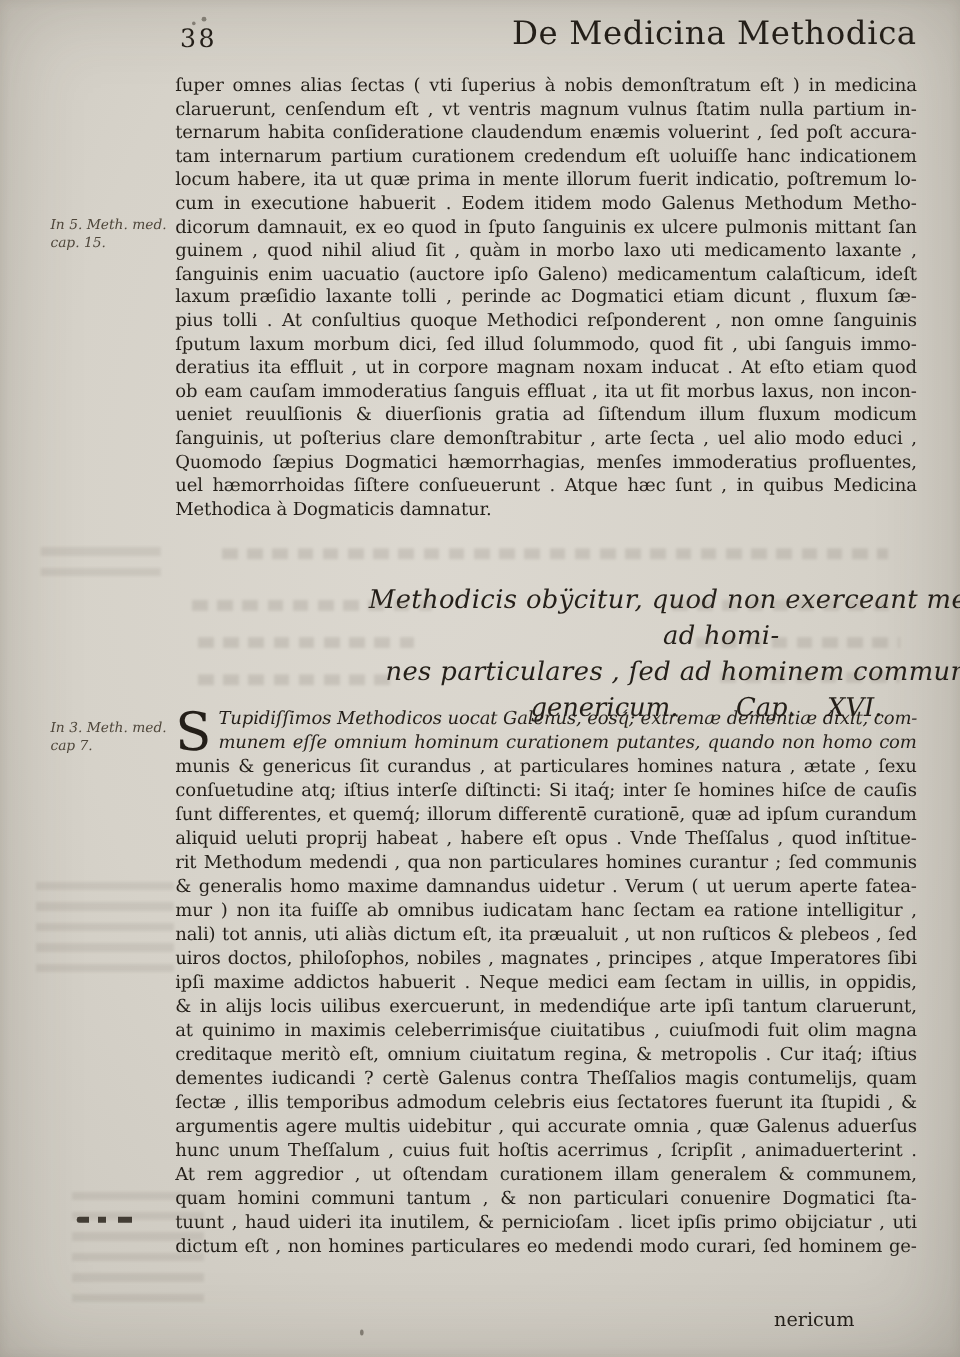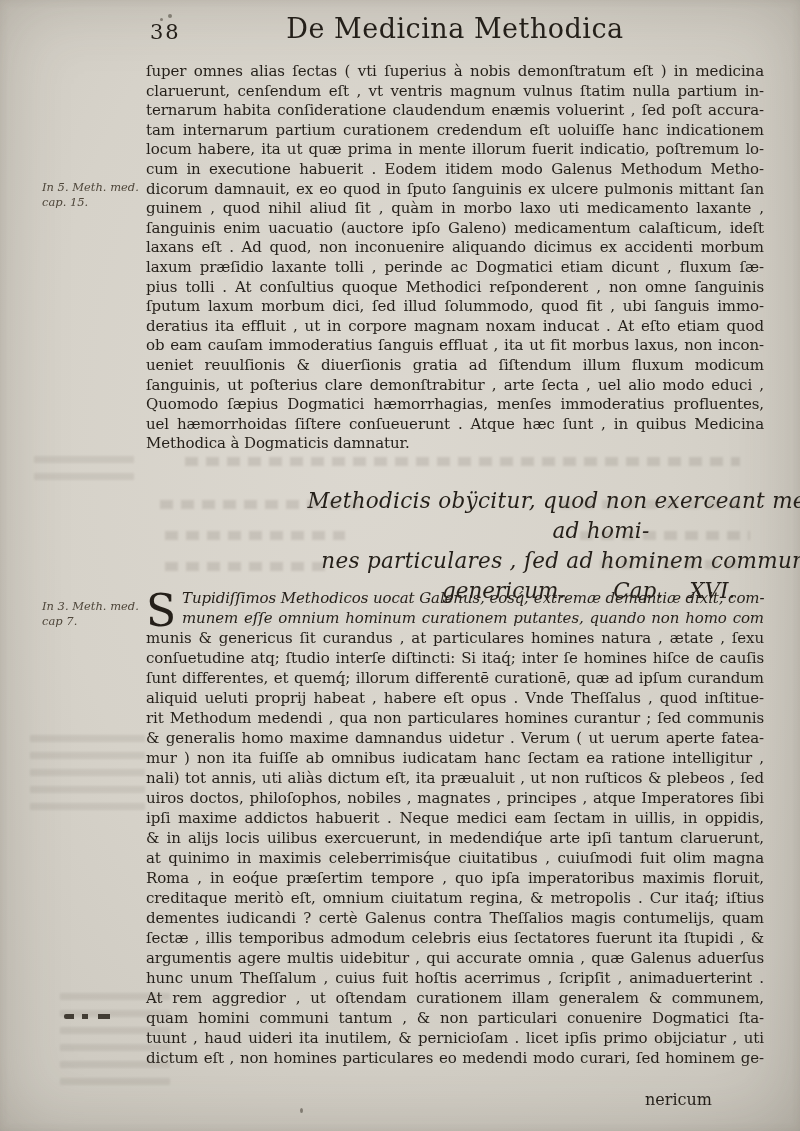--- a/index.html
+++ b/index.html
@@ -6,21 +6,21 @@
   body{width:800px;height:1131px;overflow:hidden;background:#b9b5ac;}
   .page{
     position:relative;width:800px;height:1131px;
     background:radial-gradient(ellipse at 45% 38%, #dcd8d0 0%, #d6d2c9 50%, #cdc9c0 85%, #c3bfb6 100%);
     box-shadow:inset 0 0 70px rgba(70,60,45,.22), inset 0 0 10px rgba(70,60,45,.10);
     font-family:"DejaVu Serif", serif;
     color:#241f19;
   }
   
   .page-number{position:absolute;left:150px;top:20px;font-size:21px;letter-spacing:2px;}
-  .running-title{position:absolute;left:146px;top:13px;width:618px;text-align:center;font-size:27px;letter-spacing:.5px;}
+  .running-title{position:absolute;left:146px;top:13px;width:618px;text-align:right;font-size:27px;letter-spacing:.5px;}
   
   .margin-note{position:absolute;left:42px;width:110px;font-style:italic;font-size:11.5px;line-height:15px;color:#4e463a;}
   .margin-note .mline{display:block;}
   .mn1{top:180px;}
   .mn2{top:599px;}
   
   .text-col{position:absolute;left:146px;top:0;width:618px;}
   .para{position:absolute;left:0;width:618px;font-size:15px;}
   .para .line{
     display:block;height:19.6px;line-height:19.6px;white-space:nowrap;
@@ -71,21 +71,20 @@
     <div class="para para1">
         <span class="line">ſuper omnes alias ſectas ( vti ſuperius à nobis demonſtratum eſt ) in medicina</span>
         <span class="line">claruerunt, cenſendum eſt , vt ventris magnum vulnus ſtatim nulla partium in-</span>
         <span class="line">ternarum habita conſideratione claudendum enæmis voluerint , ſed poſt accura-</span>
         <span class="line">tam internarum partium curationem credendum eſt uoluiſſe hanc indicationem</span>
         <span class="line">locum habere, ita ut quæ prima in mente illorum fuerit indicatio, poſtremum lo-</span>
         <span class="line">cum in executione habuerit .  Eodem itidem modo Galenus Methodum Metho-</span>
         <span class="line">dicorum damnauit, ex eo quod in ſputo ſanguinis ex ulcere pulmonis mittant ſan</span>
         <span class="line">guinem , quod nihil aliud ſit , quàm in morbo laxo uti medicamento laxante ,</span>
         <span class="line">ſanguinis enim uacuatio (auctore ipſo Galeno) medicamentum calaſticum, ideſt</span>
-        <span class="line">laxans eſt .  Ad quod, non inconuenire aliquando dicimus ex accidenti morbum</span>
         <span class="line">laxum præſidio laxante tolli , perinde ac Dogmatici etiam dicunt , fluxum ſæ-</span>
         <span class="line">pius tolli .  At conſultius quoque Methodici reſponderent , non omne ſanguinis</span>
         <span class="line">ſputum laxum morbum dici, ſed illud ſolummodo, quod fit , ubi ſanguis immo-</span>
         <span class="line">deratius ita effluit , ut in corpore magnam noxam inducat .  At eſto etiam quod</span>
         <span class="line">ob eam cauſam immoderatius ſanguis effluat , ita ut fit morbus laxus, non incon-</span>
         <span class="line">ueniet reuulſionis &amp; diuerſionis gratia ad ſiſtendum illum fluxum modicum</span>
         <span class="line">ſanguinis, ut poſterius clare demonſtrabitur , arte ſecta , uel alio modo educi ,</span>
         <span class="line">Quomodo ſæpius Dogmatici hæmorrhagias, menſes immoderatius profluentes,</span>
         <span class="line">uel hæmorrhoidas ſiſtere conſueuerunt .  Atque hæc ſunt , in quibus Medicina</span>
         <span class="line">Methodica à Dogmaticis damnatur.</span>
@@ -96,32 +95,31 @@
       <div class="h2">nes particulares , ſed ad hominem communem , &amp;</div>
       <div class="h3">
         <span>genericum.</span><span class="gap1"></span><span>Cap.</span><span class="gap2"></span><span>XVI.</span>
       </div>
     </div>
 
     <div class="para para2">
         <span class="line">Tupidiſſimos Methodicos uocat Galenus, eosq́; extremæ dementiæ dixit, com-</span>
         <span class="line">munem eſſe omnium hominum curationem putantes, quando non homo com</span>
         <span class="line">munis &amp; genericus ſit curandus , at particulares homines natura , ætate , ſexu</span>
-        <span class="line">conſuetudine atq; ſtudio interſe diſtincti: Si itaq́; inter ſe homines hiſce de cauſis</span>
+        <span class="line">conſuetudine atq; iſtius interſe diſtincti: Si itaq́; inter ſe homines hiſce de cauſis</span>
         <span class="line">ſunt differentes, et quemq́; illorum differentē curationē, quæ ad ipſum curandum</span>
         <span class="line">aliquid ueluti proprij habeat , habere eſt opus . Vnde Theſſalus , quod inſtitue-</span>
         <span class="line">rit Methodum medendi , qua non particulares homines curantur ; ſed communis</span>
         <span class="line">&amp; generalis homo maxime damnandus uidetur .  Verum ( ut uerum aperte fatea-</span>
         <span class="line">mur ) non ita fuiſſe ab omnibus iudicatam hanc ſectam ea ratione intelligitur ,</span>
         <span class="line">nali) tot annis, uti aliàs dictum eſt, ita præualuit , ut non ruſticos &amp; plebeos , ſed</span>
         <span class="line">uiros doctos, philoſophos, nobiles , magnates , principes , atque Imperatores ſibi</span>
         <span class="line">ipſi maxime addictos habuerit .  Neque medici eam ſectam in uillis, in oppidis,</span>
         <span class="line">&amp; in alijs locis uilibus exercuerunt, in medendiq́ue arte ipſi tantum claruerunt,</span>
         <span class="line">at quinimo in maximis celeberrimisq́ue ciuitatibus , cuiuſmodi fuit olim magna</span>
-        <span class="line">Roma , in eoq́ue præſertim tempore , quo ipſa imperatoribus maximis floruit,</span>
         <span class="line">creditaque meritò eſt, omnium ciuitatum regina, &amp; metropolis .  Cur itaq́; iſtius</span>
         <span class="line">dementes iudicandi ?  certè Galenus contra Theſſalios magis contumelijs, quam</span>
         <span class="line">ſectæ , illis temporibus admodum celebris eius ſectatores fuerunt ita ſtupidi , &amp;</span>
         <span class="line">argumentis agere multis uidebitur , qui accurate omnia , quæ Galenus aduerſus</span>
         <span class="line">hunc unum Theſſalum , cuius fuit hoſtis acerrimus ,  ſcripſit ,  animaduerterint .</span>
         <span class="line">At rem aggredior ,  ut oſtendam curationem illam generalem &amp; communem,</span>
         <span class="line">quam homini communi tantum , &amp; non particulari conuenire Dogmatici ſta-</span>
         <span class="line">tuunt , haud uideri ita inutilem, &amp; pernicioſam .  licet ipſis primo obijciatur , uti</span>
         <span class="line">dictum eſt , non homines particulares eo medendi modo curari, ſed hominem ge-</span>
       </div>

